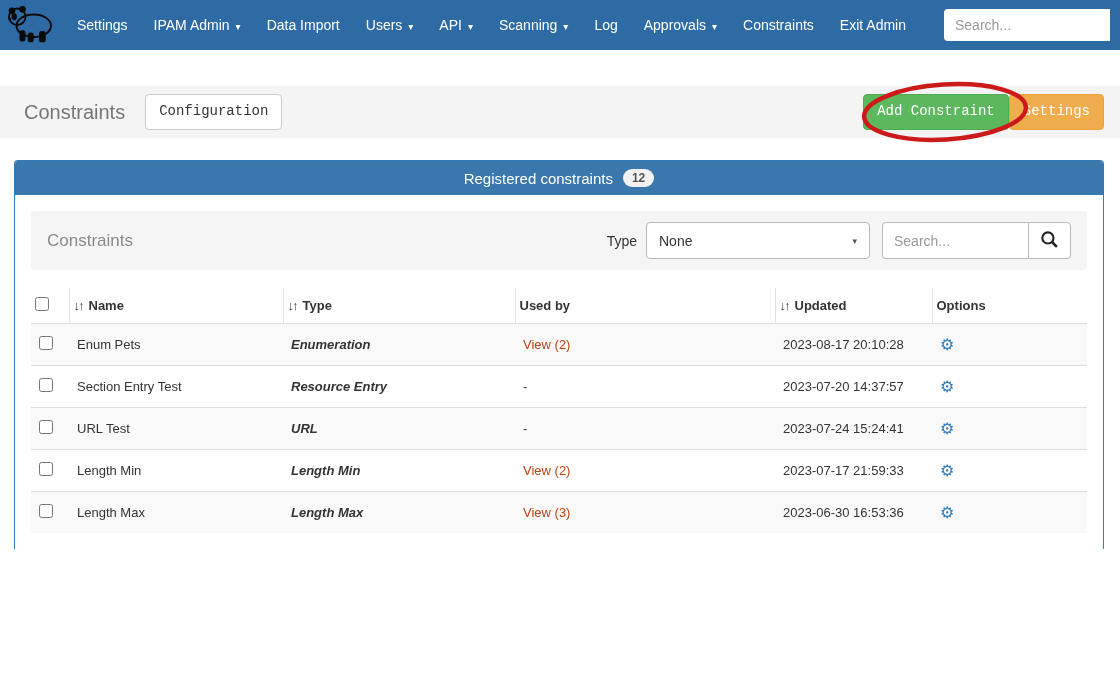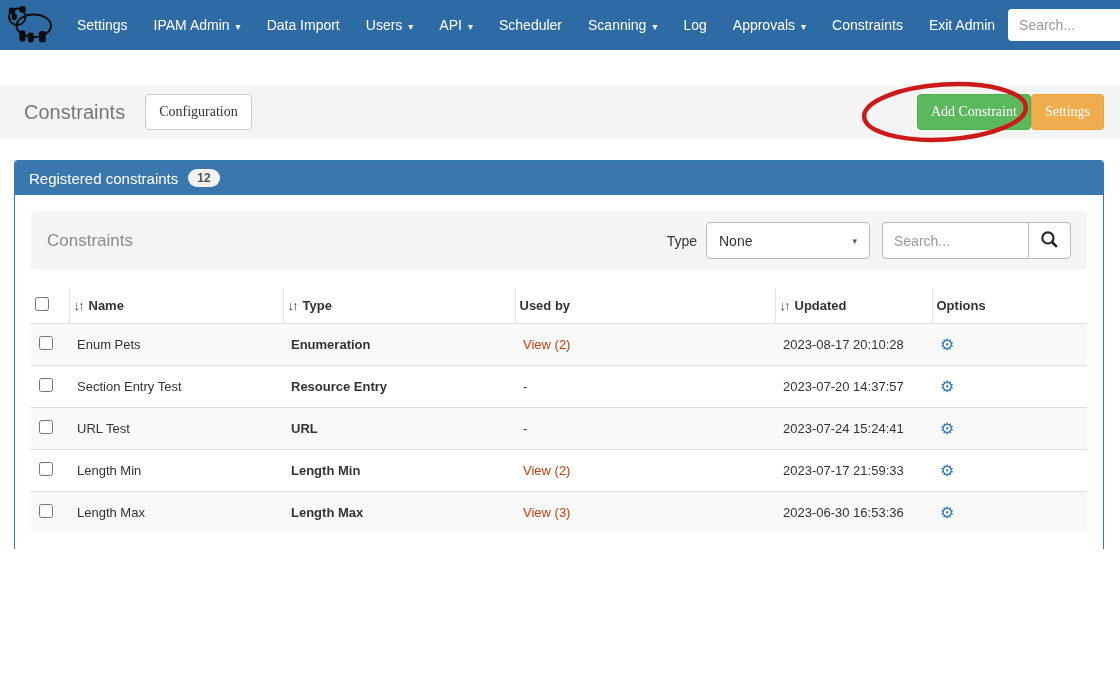--- a/index.html
+++ b/index.html
@@ -48,21 +48,21 @@
   .page-header {
     margin-top: 36px;
     background: #f4f4f4;
     height: 52px;
     display: flex;
     align-items: center;
     padding: 0 16px 0 24px;
   }
   .page-title { font-size: 20px; color: #767676; margin-right: 20px; }
   .btn {
-    font-family: Liberation Serif, serif;
+    font-family: Liberation Mono, monospace;
     font-size: 14px;
     border-radius: 4px;
     padding: 7px 13px;
     cursor: pointer;
     border: 1px solid transparent;
     line-height: 1.42;
   }
   .btn-default { background: #fff; border-color: #ccc; color: #333; }
   .btn-success { background: #5cb85c; border-color: #4cae4c; color: #fff; }
   .btn-warning { background: #f0ad4e; border-color: #eea236; color: #fff; }
@@ -86,20 +86,21 @@
     background: #fff;
   }
   .panel-heading {
     background: #3a77ad;
     color: #fff;
     padding: 8px 14px;
     font-size: 15px;
     border-radius: 3px 3px 0 0;
     display: flex;
     align-items: center;
+    justify-content: center;
   }
   .count-badge {
     background: #f2f2f2;
     color: #555;
     font-size: 12px;
     font-weight: bold;
     border-radius: 10px;
     padding: 2px 9px;
     margin-left: 10px;
   }
@@ -110,21 +111,21 @@
     background: #f5f5f5;
     border-radius: 4px;
     padding: 11px 16px;
     display: flex;
     align-items: center;
   }
   .filter-title { font-size: 17px; color: #8a8a8a; }
   .filter-controls { margin-left: auto; display: flex; align-items: center; }
   .type-label { font-size: 14px; color: #333; margin-right: 9px; }
   .select-box {
-    width: 164px; height: 37px;
+    width: 224px; height: 37px;
     background: #fff;
     border: 1px solid #b9b9b9;
     border-radius: 4px;
     display: flex; align-items: center;
     padding: 0 12px;
     font-size: 14px; color: #333;
     cursor: pointer;
     margin-right: 12px;
   }
   .select-box .caret { margin-left: auto; font-size: 9px; color: #555; }
@@ -171,21 +172,21 @@
     color: #333;
     vertical-align: middle;
   }
   table.constraints tbody tr:nth-child(odd) { background: #f9f9f9; }
   .col-check { width: 38px; }
   .col-name { width: 214px; }
   .col-type { width: 232px; }
   .col-used { width: 260px; }
   .col-updated { width: 157px; }
   .sort-icon { letter-spacing: -2px; margin-right: 6px; color: #333; font-weight: normal; }
-  .cell-type { font-weight: bold; }
+  .cell-type { font-weight: bold; font-style: italic; }
   a.view-link { color: #c2410c; text-decoration: none; cursor: pointer; }
   .gear {
     color: #337ab7;
     font-size: 16px;
     cursor: pointer;
     line-height: 1;
     display: inline-block;
   }
   th.sortable { cursor: pointer; }
   input[type="checkbox"] { width: 14px; height: 14px; cursor: pointer; }
@@ -221,23 +222,20 @@
       <div class="nav-item">
         <span>Data Import</span>
       </div>
       <div class="nav-item">
         <span>Users</span>
         <span class="caret">▾</span>
       </div>
       <div class="nav-item">
         <span>API</span>
         <span class="caret">▾</span>
-      </div>
-      <div class="nav-item">
-        <span>Scheduler</span>
       </div>
       <div class="nav-item">
         <span>Scanning</span>
         <span class="caret">▾</span>
       </div>
       <div class="nav-item">
         <span>Log</span>
       </div>
       <div class="nav-item">
         <span>Approvals</span>

